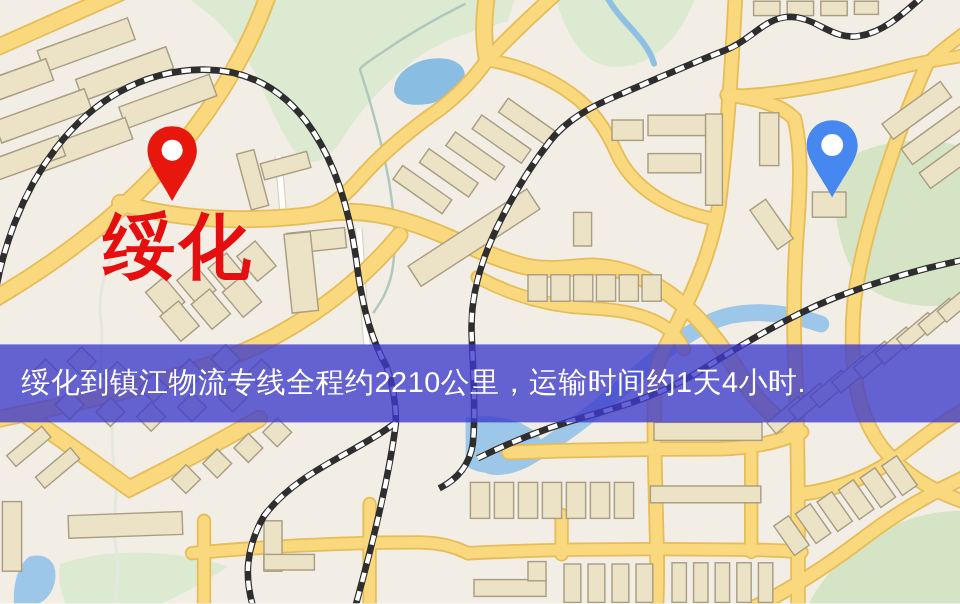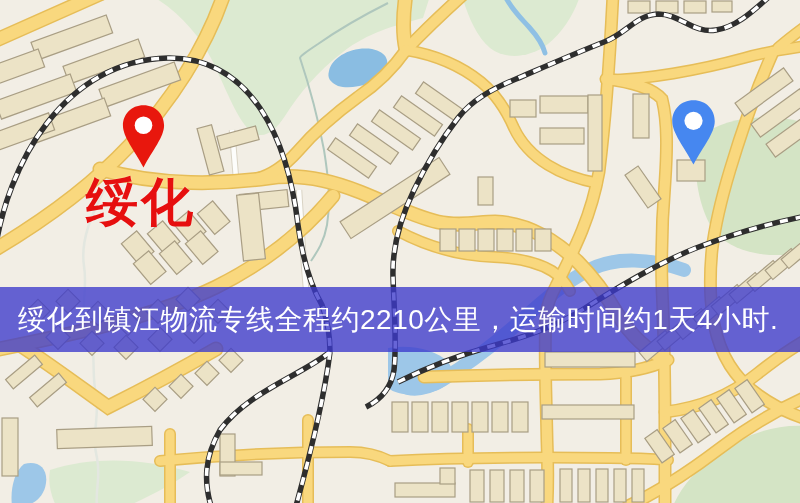--- a/index.html
+++ b/index.html
@@ -5,26 +5,26 @@
   html,body{margin:0;padding:0;background:#ffffff;}
   .stage{position:relative;width:800px;height:503px;overflow:hidden;
          font-family:"Liberation Sans","DejaVu Sans",sans-serif;background:#f2eee5;}
   .stage svg.map{position:absolute;left:0;top:0;}
   .pin{position:absolute;}
   .pin svg{display:block;}
   .city-label{position:absolute;font-weight:bold;
               font-family:"DejaVu Serif","Liberation Serif",serif;
               letter-spacing:3px;line-height:1;white-space:nowrap;
               text-shadow:0 0 2px rgba(255,255,255,.45);}
-  .label-origin{left:86px;top:176px;font-size:52px;color:#e60f0f;}
+  .label-origin{left:86px;top:176px;font-size:60px;color:#e60f0f;}
   .label-dest{left:636px;top:180px;font-size:43px;color:#2030dd;}
   .banner{position:absolute;left:0;top:287px;width:800px;height:65px;
           background:rgba(60,58,204,0.78);}
   .banner span{position:absolute;left:18px;top:0;height:65px;line-height:65px;
-               color:#ffffff;font-size:28px;letter-spacing:0.5px;white-space:nowrap;}
+               color:#ffffff;font-size:24px;letter-spacing:0.5px;white-space:nowrap;}
 </style>
 </head>
 <body>
 
 <div class="stage">
 
   <svg class="map" width="800" height="503" viewBox="0 0 800 503">
     <rect x="-2" y="-2" width="804" height="507" fill="#f2eee5"></rect>
 
     <g fill="#dcead1" stroke="none">

